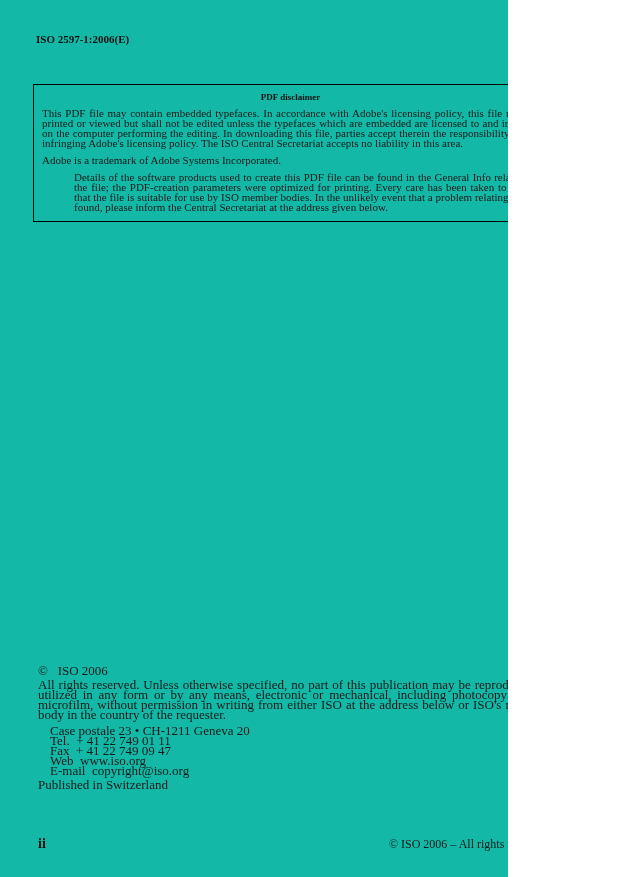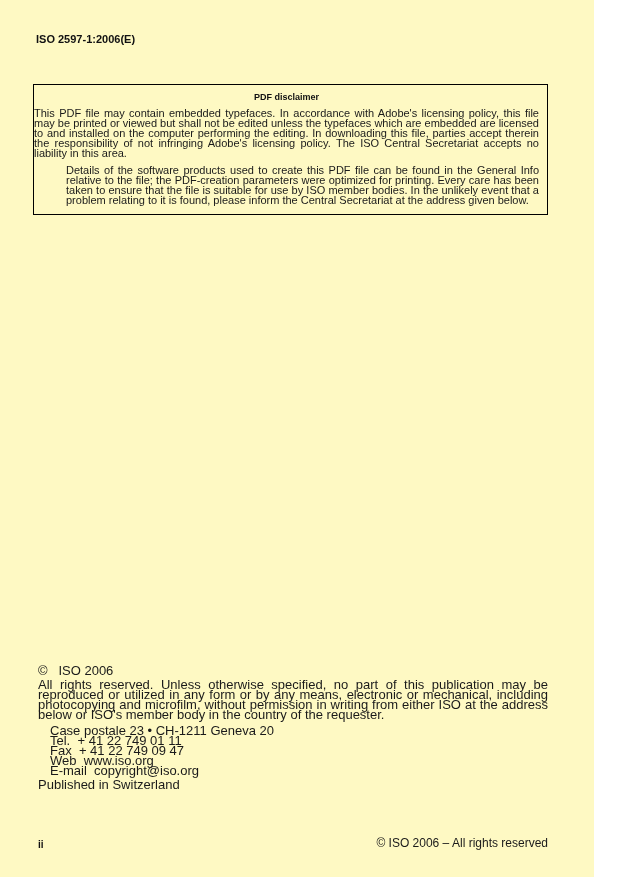--- a/index.html
+++ b/index.html
@@ -2,43 +2,43 @@
 <html><head>
 <meta charset="utf-8">
 <style>
   html, body {
     margin: 0;
     padding: 0;
     background: #ffffff;
   }
   .page {
     position: relative;
-    width: 594px;
+    width: 508px;
     height: 877px;
-    background: #fef9c3;
-    font-family: Liberation Sans, sans-serif;
+    background: #14b8a6;
+    font-family: Liberation Serif, serif;
     color: #1a1a1a;
     overflow: hidden;
   }
   .doc-header {
     position: absolute;
     top: 33px;
     left: 36px;
     font-size: 11px;
     font-weight: bold;
     color: #111111;
   }
   .disclaimer-box {
     position: absolute;
     top: 84px;
     left: 33px;
     width: 515px;
     border: 1.5px solid #000000;
     box-sizing: border-box;
-    padding: 7px 8px 9px 0;
+    padding: 7px 8px 9px 8px;
   }
   .disclaimer-title {
     text-align: center;
     font-size: 9px;
     font-weight: bold;
     margin: 0 0 6px 0;
     color: #111111;
   }
   .disclaimer-box p {
     font-size: 11px;
@@ -81,39 +81,40 @@
   .doc-footer {
     position: absolute;
     top: 836px;
     left: 38px;
     width: 510px;
     display: flex;
     justify-content: space-between;
     align-items: flex-end;
   }
   .footer-page-number {
-    font-size: 10px;
+    font-size: 14px;
     font-weight: bold;
     color: #111111;
   }
   .footer-copyright {
     font-size: 12px;
     color: #1a1a1a;
   }
 </style>
 </head>
 <body>
 
 <div class="page">
 
   <div class="doc-header">ISO 2597-1:2006(E)</div>
 
   <div class="disclaimer-box">
     <div class="disclaimer-title">PDF disclaimer</div>
     <p>This PDF file may contain embedded typefaces. In accordance with Adobe's licensing policy, this file may be printed or viewed but shall not be edited unless the typefaces which are embedded are licensed to and installed on the computer performing the editing. In downloading this file, parties accept therein the responsibility of not infringing Adobe's licensing policy. The ISO Central Secretariat accepts no liability in this area.</p>
+    <p>Adobe is a trademark of Adobe Systems Incorporated.</p>
     <p>Details of the software products used to create this PDF file can be found in the General Info relative to the file; the PDF-creation parameters were optimized for printing. Every care has been taken to ensure that the file is suitable for use by ISO member bodies. In the unlikely event that a problem relating to it is found, please inform the Central Secretariat at the address given below.</p>
   </div>
 
   <div class="copyright-section">
     <div class="copyright-notice">©   ISO 2006</div>
     <p class="rights-paragraph">All rights reserved. Unless otherwise specified, no part of this publication may be reproduced or utilized in any form or by any means, electronic or mechanical, including photocopying and microfilm, without permission in writing from either ISO at the address below or ISO's member body in the country of the requester.</p>
     <div class="address-block">
       <span class="address-line">Case postale 23 • CH-1211 Geneva 20</span>
       <span class="address-line">Tel.  + 41 22 749 01 11</span>
       <span class="address-line">Fax  + 41 22 749 09 47</span>

